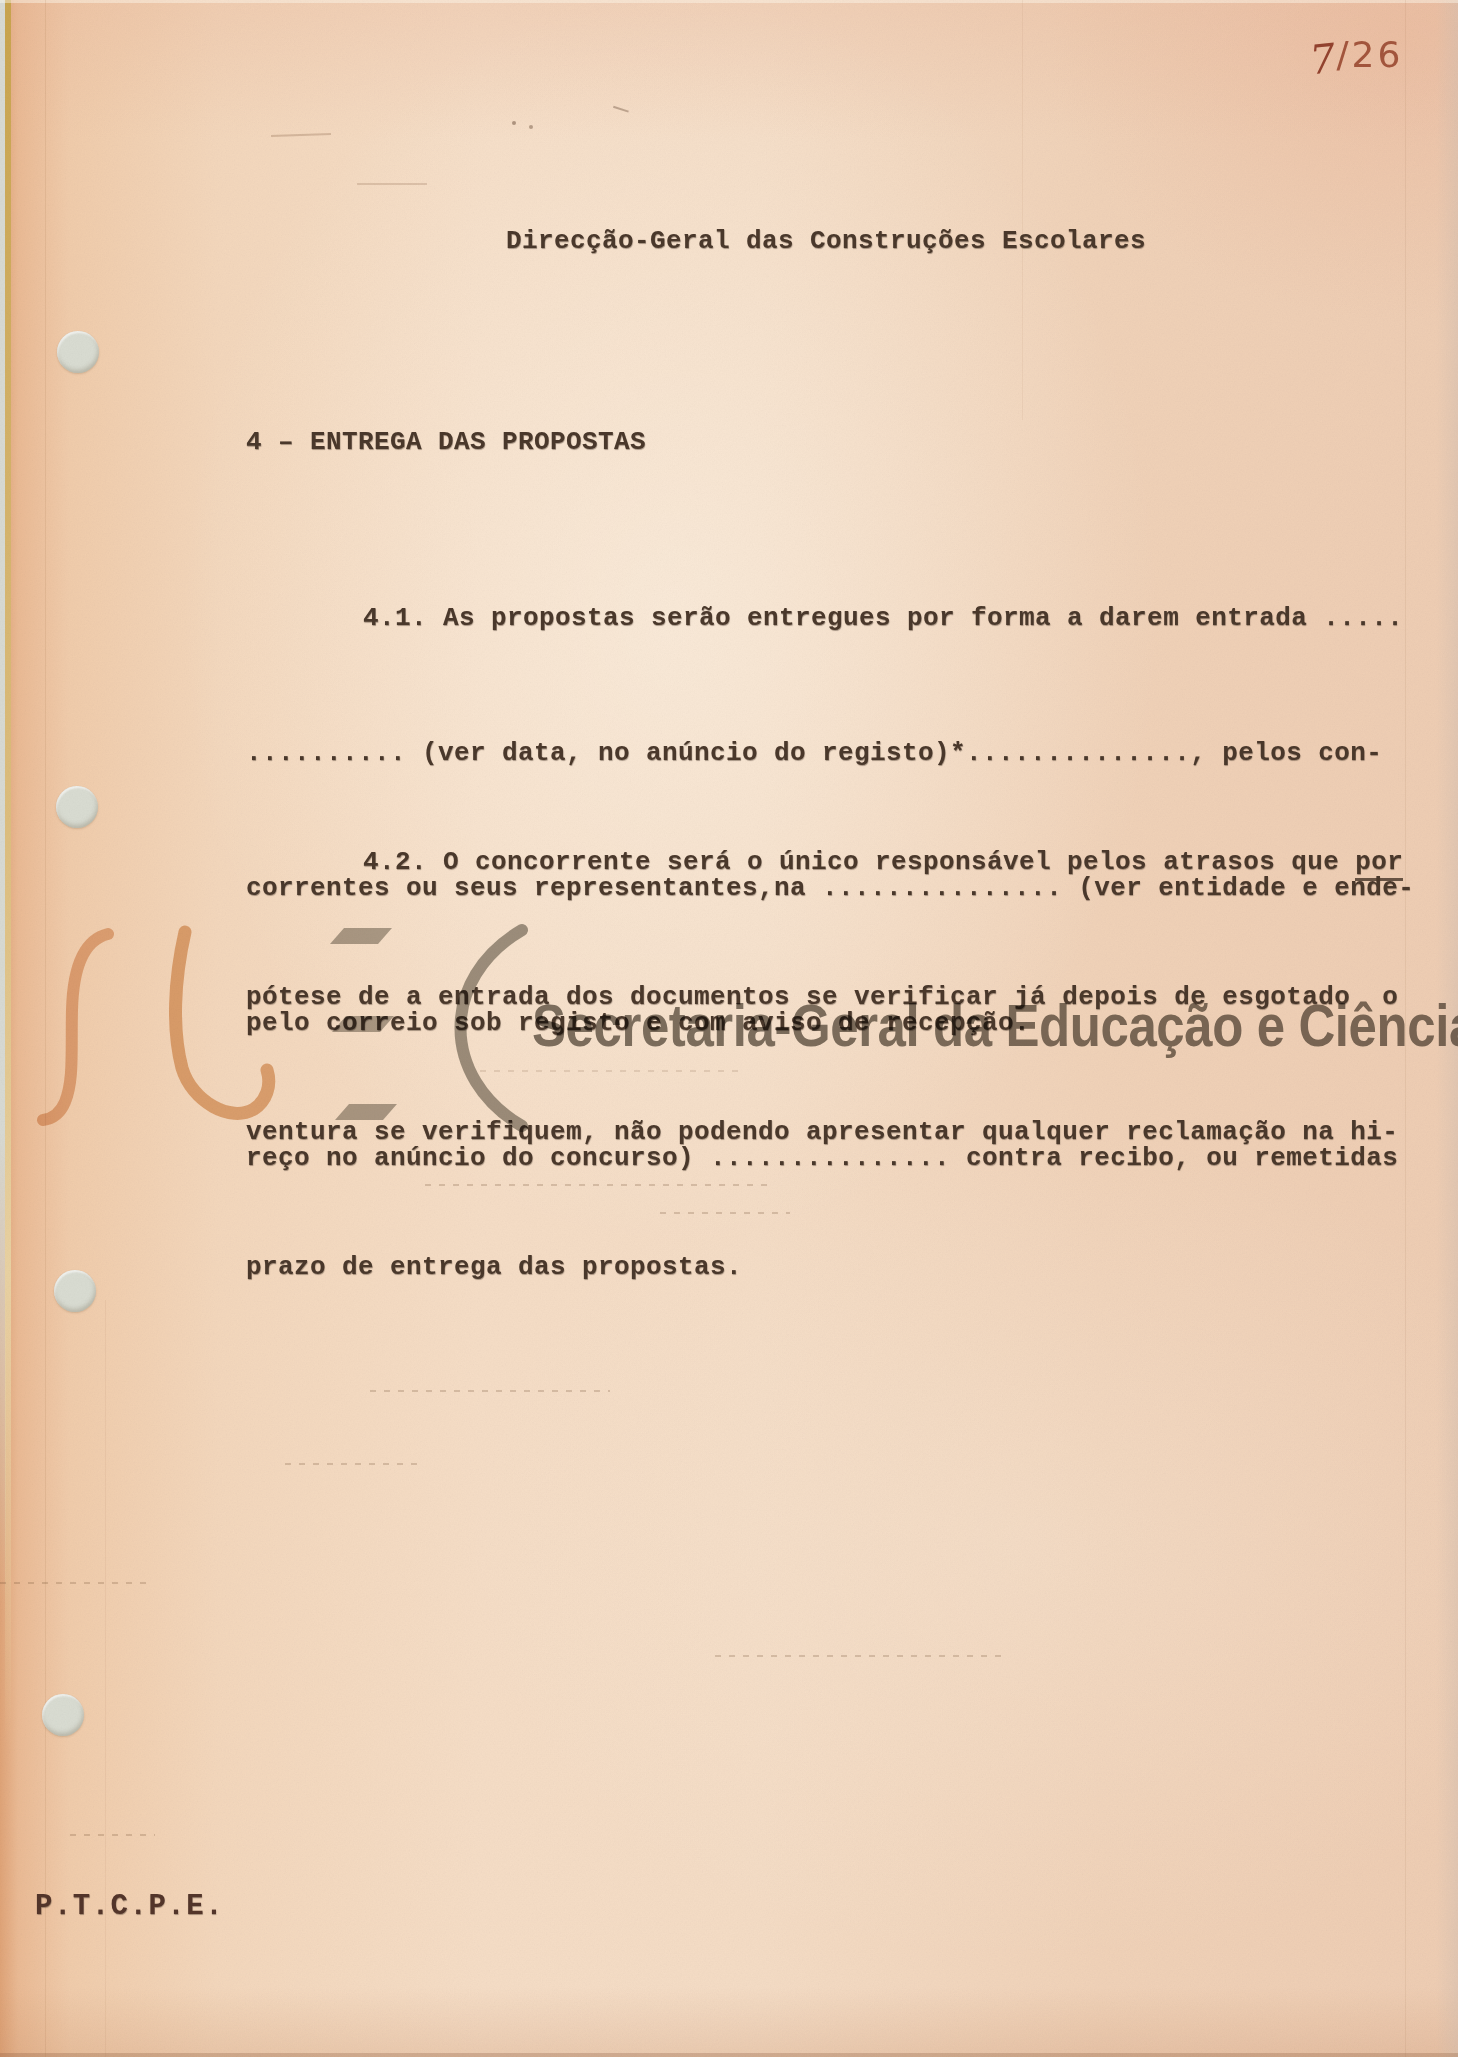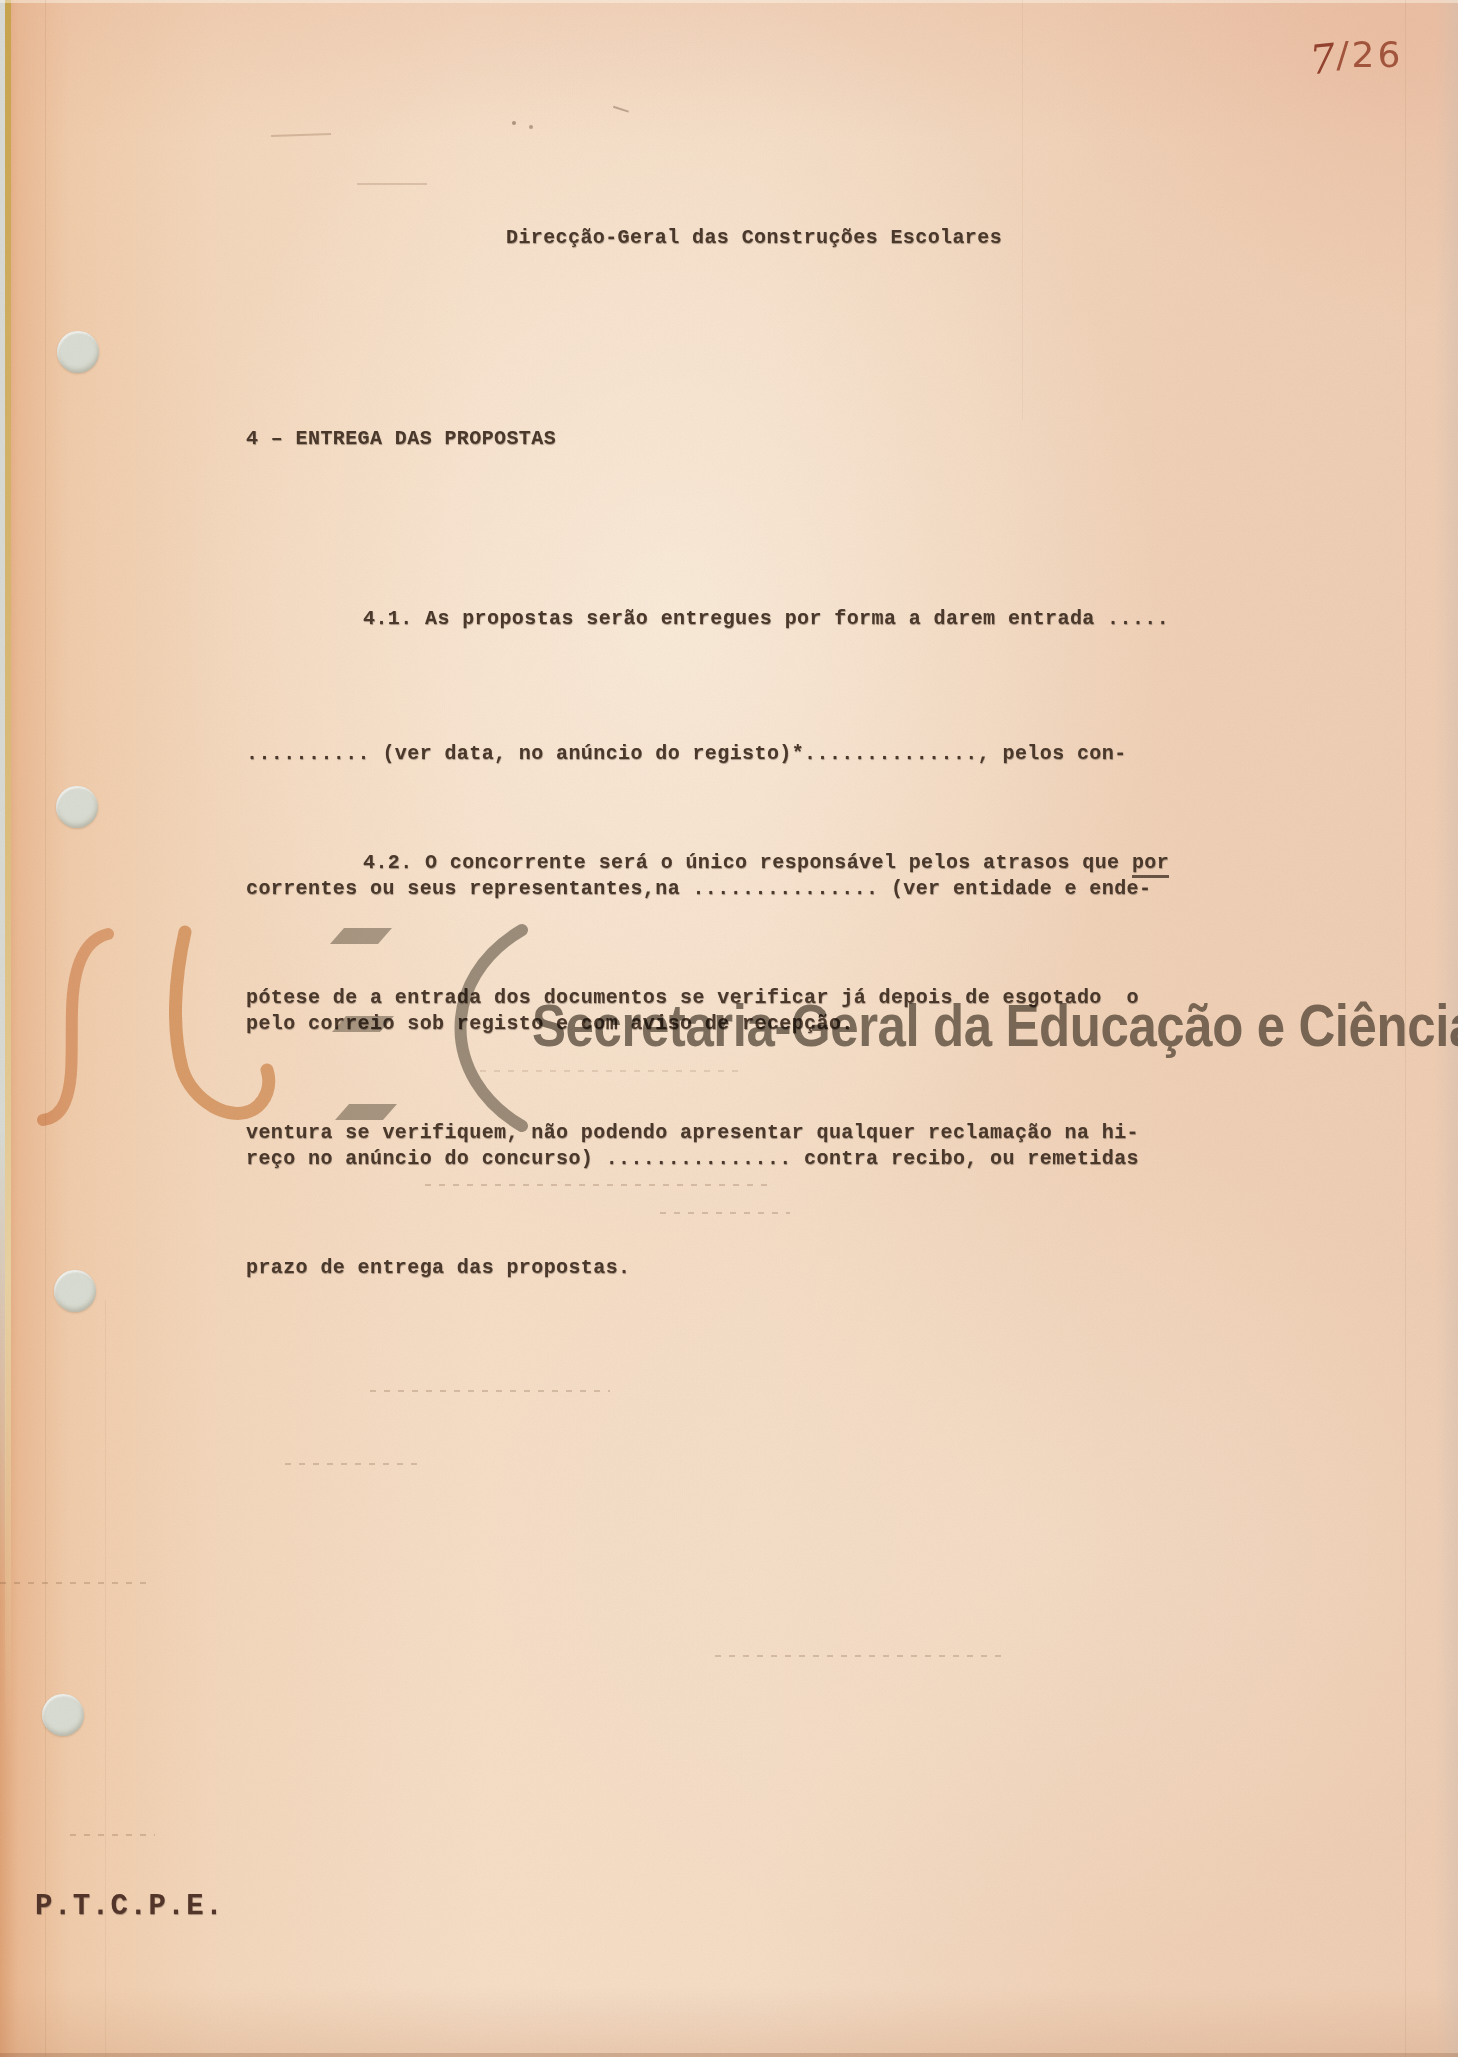--- a/index.html
+++ b/index.html
@@ -22,21 +22,21 @@
     background:linear-gradient(180deg,#c9a44e 0%,#ddbe7e 40%,#e9d2a2 62%,rgba(233,210,162,0) 85%);}
   .right-shade{position:absolute;right:0;top:0;width:22px;height:100%;
     background:linear-gradient(270deg,rgba(210,190,175,.45),rgba(210,190,175,0));}
   .top-light{position:absolute;left:0;top:0;width:100%;height:3px;background:rgba(255,250,240,.45);}
   .bottom-dark{position:absolute;left:0;bottom:0;width:100%;height:4px;background:rgba(140,90,60,.28);}
 
   
   .typed{
     position:absolute;
     font-family:"Liberation Mono","DejaVu Sans Mono",monospace;
-    font-weight:700;font-size:20px;letter-spacing:.4px;
+    font-weight:700;font-size:26px;letter-spacing:.4px;
     color:#4a382b;text-shadow:.4px .6px .8px rgba(74,56,43,.45);
     white-space:pre;
   }
   .letterhead{left:506px;top:226px;}
   .section-heading{left:246px;top:427px;}
   .para{line-height:45px;}
   .para-41{left:246px;top:506px;}
   .para-42{left:246px;top:750px;}
   .t-line{white-space:pre;}
   .t-indent{padding-left:117px;}

